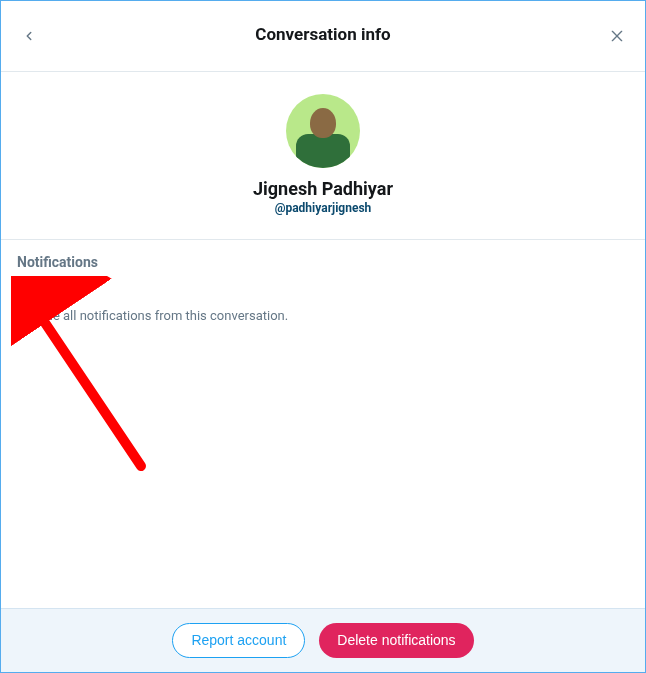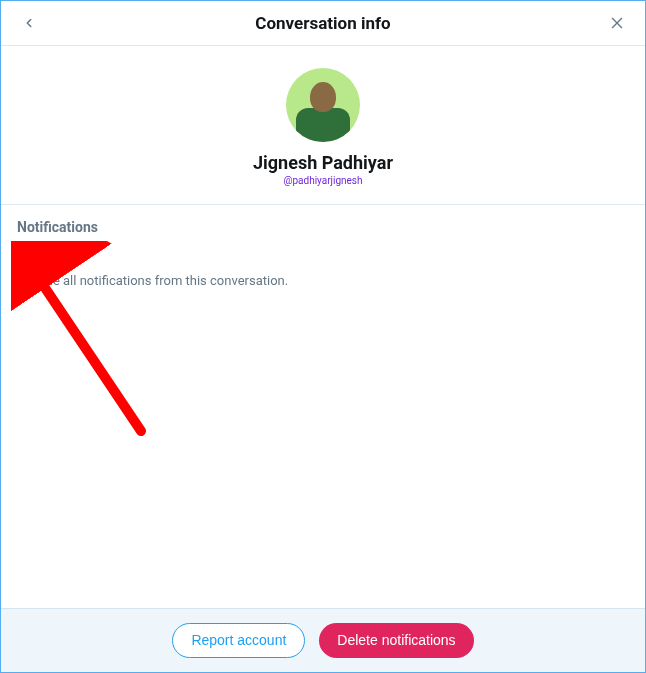--- a/index.html
+++ b/index.html
@@ -14,44 +14,44 @@
   .container {
     border: 1px solid #55acee;
     width: 646px;
     height: 673px;
     display: flex;
     flex-direction: column;
     background: #fff;
   }
   .header {
     display: flex;
-    align-items: center;
+    align-items: flex-start;
     justify-content: space-between;
-    padding: 10px 16px;
+    padding: 23px 16px;
     border-bottom: 1px solid #e1e8ed;
     gap: 28px;
   }
   .back-btn, .close-btn {
     width: 24px;
     height: 24px;
     display: flex;
     align-items: center;
     justify-content: center;
     cursor: pointer;
     color: #657786;
   }
   .back-btn svg, .close-btn svg { display:block; }
   .header-title {
     font-size: 17px;
     font-weight: 700;
     color: #14171a;
   }
   .profile-section {
     text-align: center;
-    padding: 22px 16px 18px;
+    padding: 22px 16px 24px;
     border-bottom: 1px solid #e1e8ed;
   }
   .avatar {
     width: 74px;
     height: 74px;
     border-radius: 50%;
     margin: 0 auto 10px;
     background: radial-gradient(circle at 50% 35%, #7a5c3a 0 16%, #b9e88a 16% 100%);
     position: relative;
     overflow: hidden;
@@ -72,22 +72,23 @@
     background:#8a6a44;
     border-radius: 50% 50% 46% 46%;
   }
   .display-name {
     font-size: 18px;
     font-weight: 700;
     color: #14171a;
     margin-bottom: 2px;
   }
   .handle {
-    font-size: 10px;
-    color: #6d28d9;
+    font-size: 12px;
+    color: #0c4a6e;
+    font-weight: bold;
   }
   .notif-section {
     padding: 14px 16px;
     flex: 1;
     position: relative;
   }
   .section-heading {
     font-size: 14px;
     font-weight: 700;
     color: #657786;

